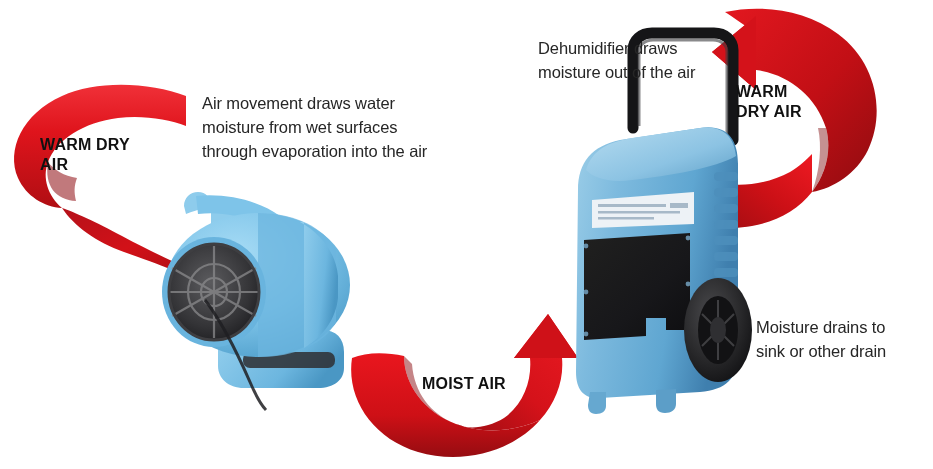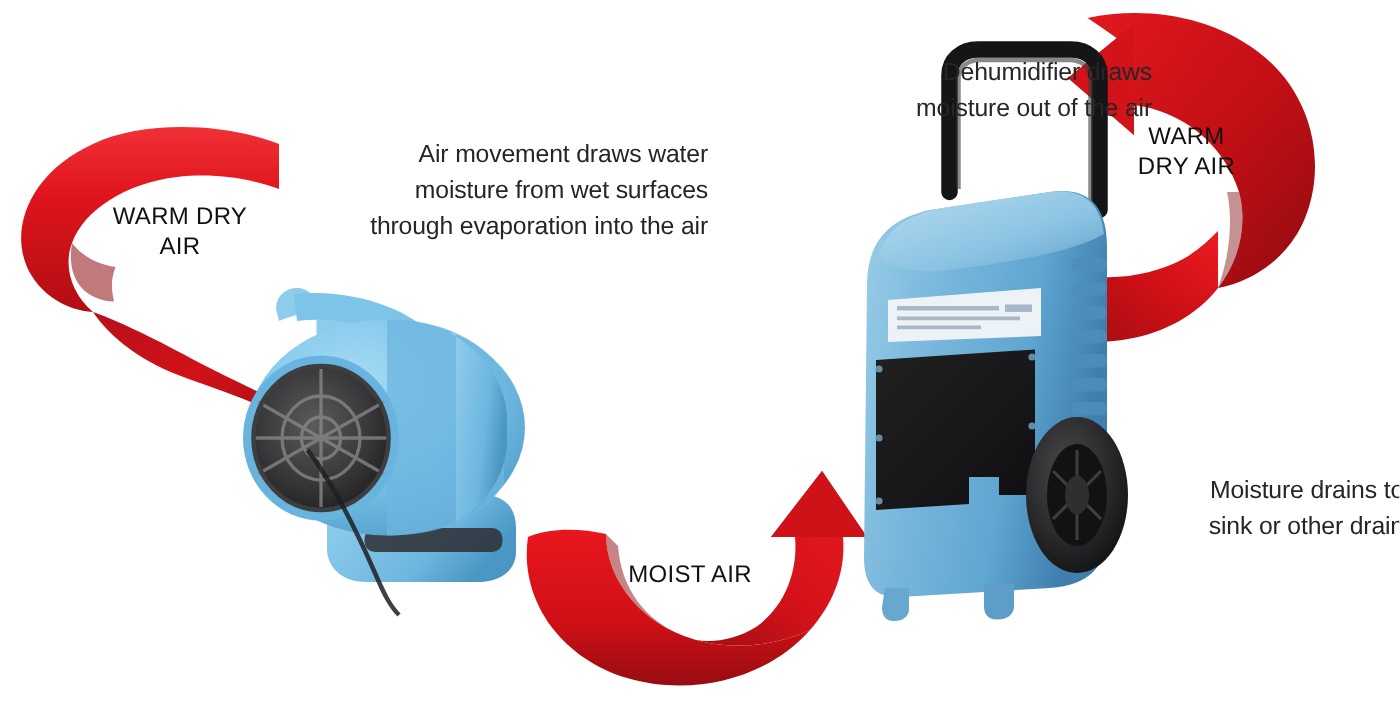--- a/index.html
+++ b/index.html
@@ -16,32 +16,32 @@
     height: 469px;
     background: #ffffff;
     overflow: hidden;
   }
   .note {
     position: absolute;
     color: #262626;
     font-family: "Liberation Sans", sans-serif;
     font-size: 16.5px;
     line-height: 24px;
-    text-align: right;
+    text-align: left;
     white-space: pre-line;
     letter-spacing: -0.1px;
   }
   .arrow-label {
     position: absolute;
     color: #111111;
     font-family: "Liberation Sans", sans-serif;
-    font-weight: normal;
+    font-weight: bold;
     font-size: 16px;
     line-height: 20px;
-    text-align: center;
+    text-align: left;
     white-space: pre-line;
     letter-spacing: 0.2px;
   }
   .svg-layer {
     position: absolute;
     left: 0;
     top: 0;
     width: 933px;
     height: 469px;
   }
@@ -316,18 +316,18 @@
   <div class="note" style="left:202px; top:91px; width:270px;">Air movement draws water
 moisture from wet surfaces
 through evaporation into the air</div>
 
   <div class="note" style="left:538px; top:36px; width:230px;">Dehumidifier draws
 moisture out of the air</div>
 
   <div class="arrow-label" style="left:736px; top:82px; width:110px;">WARM
 DRY AIR</div>
 
-  <div class="arrow-label" style="left:400px; top:374px; width:120px;">MOIST AIR</div>
+  <div class="arrow-label" style="left:422px; top:374px; width:120px;">MOIST AIR</div>
 
   <div class="note" style="left:756px; top:315px; width:180px;">Moisture drains to
 sink or other drain</div>
 
 </div>
 
 </body></html>

